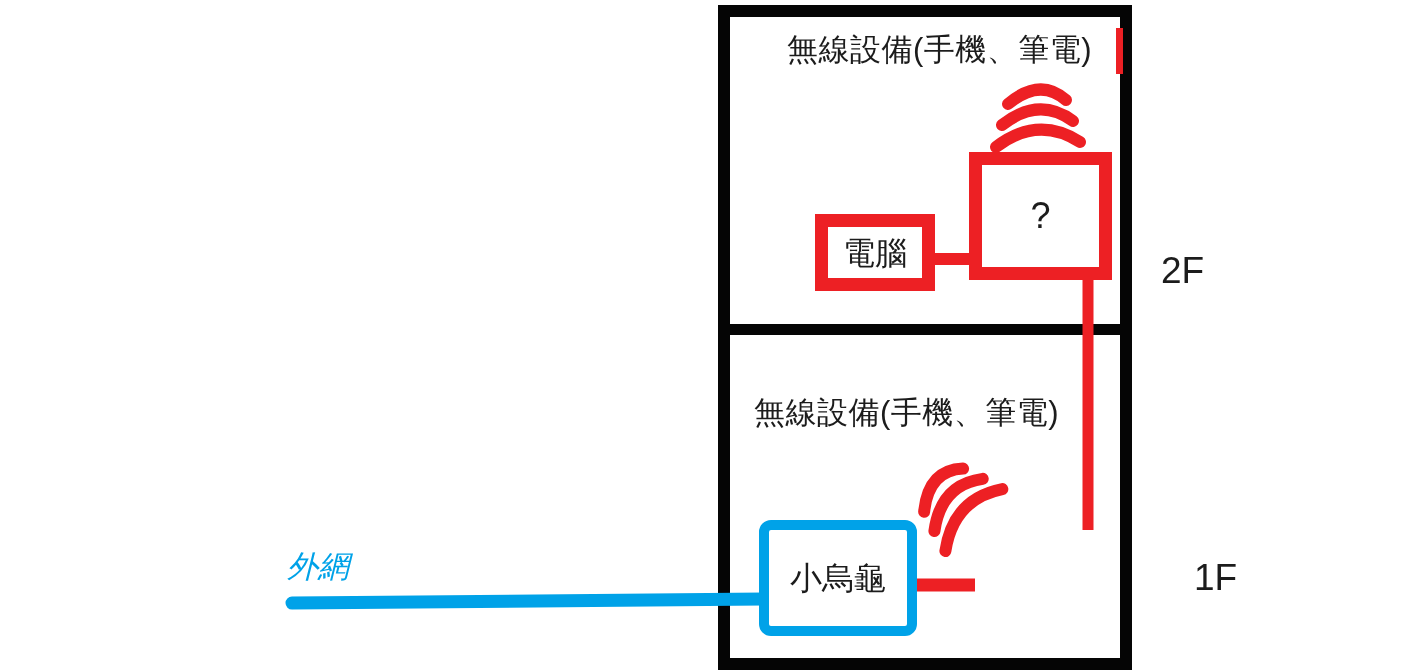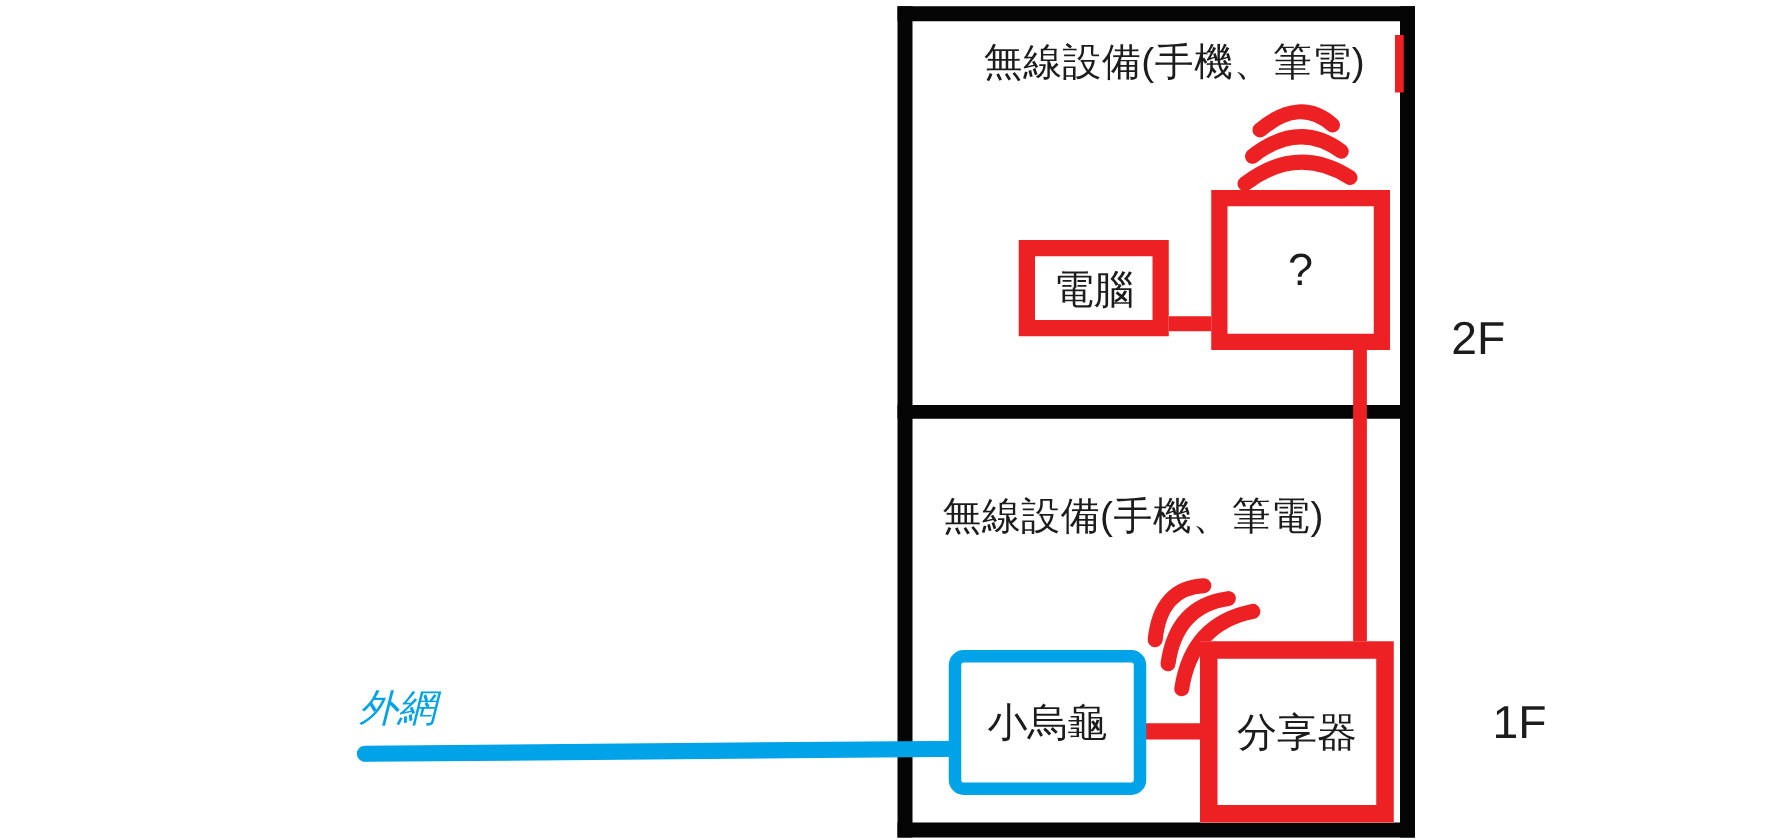--- a/index.html
+++ b/index.html
@@ -45,21 +45,21 @@
   .device-box {
     position: absolute;
     background: #ffffff;
     display: flex;
     align-items: center;
     justify-content: center;
     z-index: 3;
   }
   .red-box  { border: 13px solid var(--red); }
   .box-unknown  { left: 969px; top: 152px; width: 143px; height: 128px; }
-  .box-computer { left: 815px; top: 192px; width: 120px; height: 77px; }
+  .box-computer { left: 815px; top: 214px; width: 120px; height: 77px; }
   .box-router   { left: 960px; top: 513px; width: 155px; height: 145px; border-width: 14px; }
   .box-modem {
     left: 759px; top: 520px; width: 158px; height: 116px;
     border: 10px solid var(--blue);
     border-radius: 12px;
   }
   .device-label { font-size: 32px; line-height: 1; white-space: nowrap; color: var(--text); }
   .unknown-label { font-size: 36px; }
 
   
@@ -140,21 +140,18 @@
   </div>
 
   <div class="floor-label floor-label-2f">2F</div>
 
   <div class="caption caption-f1">無線設備(手機、筆電)</div>
 
   <div class="device-box box-modem">
     <span class="device-label">小烏龜</span>
   </div>
 
-  <div class="device-box red-box box-router">
-    <span class="device-label">分享器</span>
-  </div>
 
   <div class="floor-label floor-label-1f">1F</div>
 
   <div class="external-net-label">外網</div>
 
 </div>
 
 </body></html>

